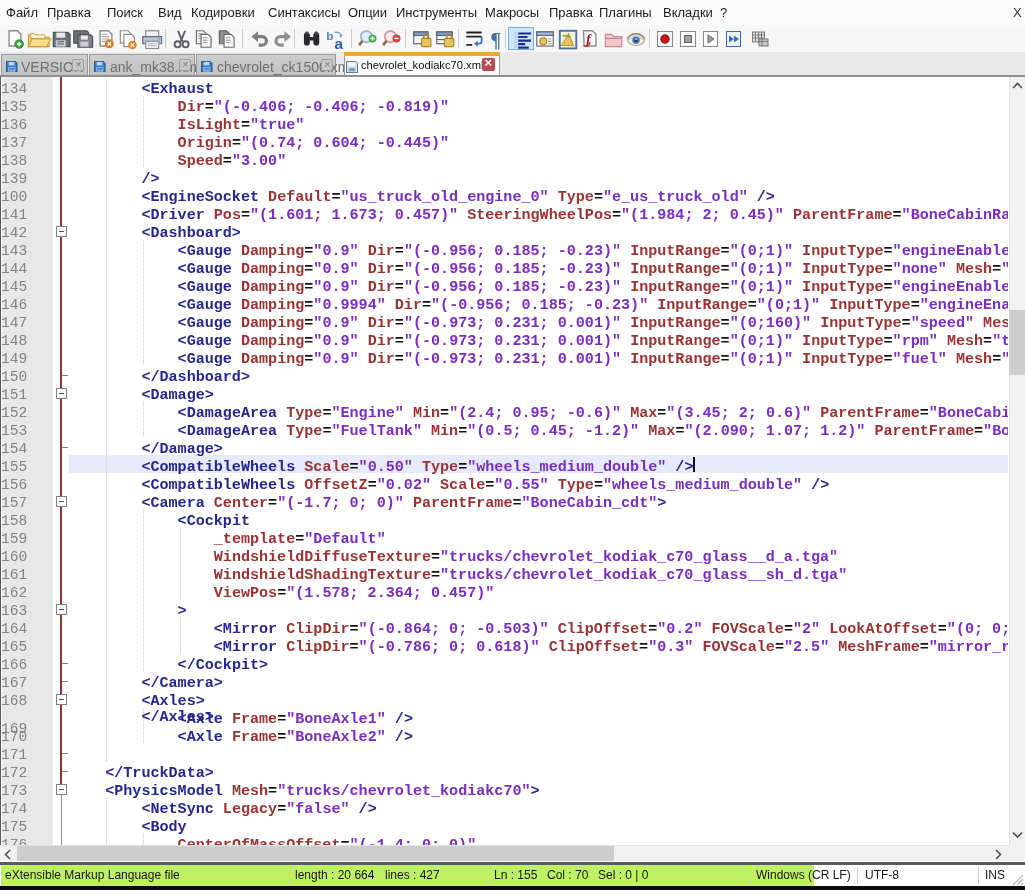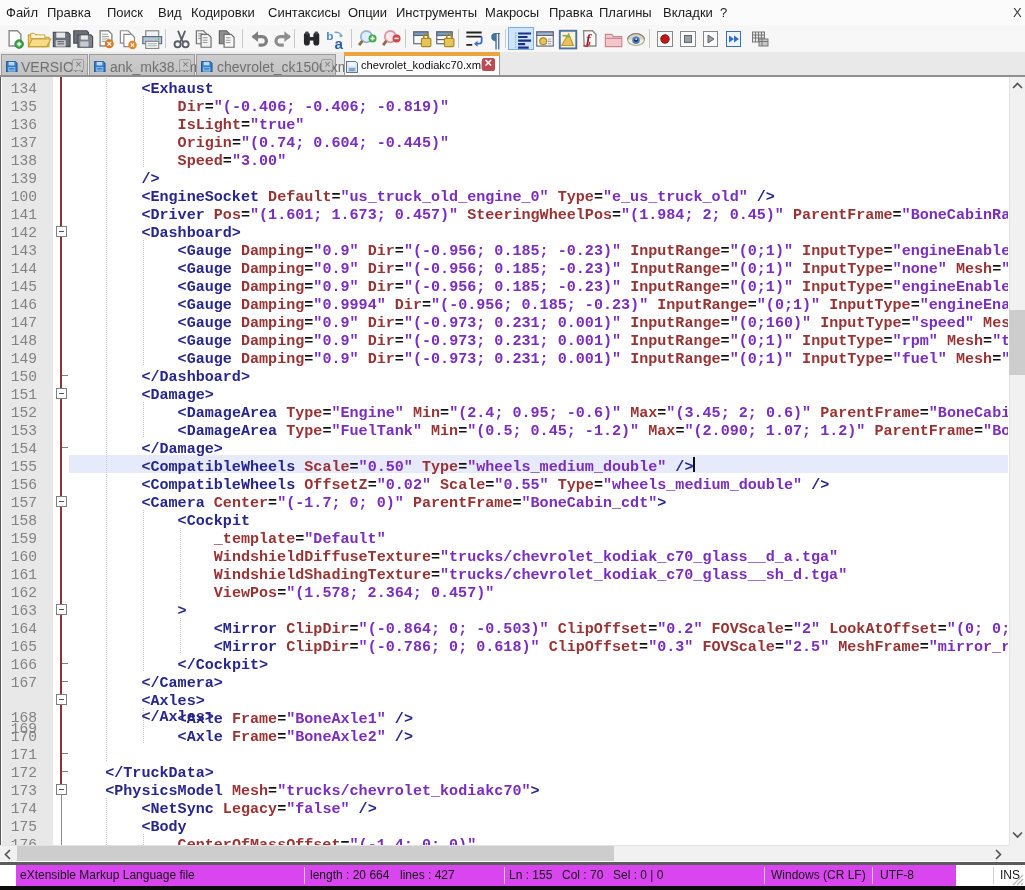--- a/index.html
+++ b/index.html
@@ -22,39 +22,39 @@
 .tabx{position:absolute;top:7px;width:12px;height:12px;background:#c9c9c9;border:1px solid #a0a0a0;border-radius:2px}
 .tabx span{position:absolute;left:2.2px;top:-2px;font-size:11px;color:#777}
 .atab{position:absolute;left:344px;top:0;width:156px;height:25px;background:#fdfdfd;border:1px solid #9b9b9b;border-bottom:none}
 .atabbar{position:absolute;left:344px;top:0;width:156px;height:4px;background:#eea43c}
 .atabtxt{position:absolute;left:361px;top:7px;font-size:11.2px;color:#0f0f0f;white-space:nowrap}
 .rtabx{position:absolute;left:482px;top:6px;width:13px;height:13px;background:#bd4a50;border-radius:2px}
 .rtabx span{position:absolute;left:2.5px;top:-3px;font-size:13px;color:#fff;font-weight:bold}
 
 #editor{position:absolute;left:0;top:77px;width:1008px;height:768px;background:#fff;overflow:hidden;border-left:1px solid #5a5a5a}
 #gutterbg{position:absolute;left:1px;top:0;width:51px;height:768px;background:#e8e8e8}
-.gn{position:absolute;left:0;width:36px;text-align:right;font-family:"Liberation Mono",monospace;font-size:14.6px;line-height:18px;color:#828282}
+.gn{position:absolute;left:0;width:36px;text-align:left;font-family:"Liberation Mono",monospace;font-size:14.6px;line-height:18px;color:#828282}
 #foldline{position:absolute;left:60px;top:0;width:1px;height:768px;background:#8c8c8c}
 #redline{position:absolute;left:59px;top:0;width:2px;height:707px;background:#8d3339}
 .fbox{position:absolute;left:55px;width:11px;height:11px;background:#fff;border:1px solid #7f7f7f}
 .fbox i{position:absolute;left:2px;top:4px;width:5px;height:1px;background:#555}
 .ftick{position:absolute;left:61px;width:6px;height:1px;background:#808080}
 .ig{position:absolute;width:1px;background:repeating-linear-gradient(to bottom,#c9c9c9 0 1px,transparent 1px 2px)}
 #caretline{position:absolute;left:68px;top:378px;width:940px;height:18px;background:#e7eafa}
 #caret{position:absolute;left:692px;top:380px;width:2px;height:15px;background:#111}
 .ln{position:absolute;left:68px;height:18px;line-height:18px;white-space:pre;font-family:"Liberation Mono",monospace;font-size:15.083px;font-weight:bold}
 .cb{color:#111}.ct{color:#26268e}.ca{color:#993333}.cv{color:#7a2dc0}
 
 #vscroll{position:absolute;left:1009px;top:77px;width:16px;height:768px;background:#f1f1f1;border-left:1px solid #e2e2e2}
 #vthumb{position:absolute;left:1009px;top:310px;width:16px;height:65px;background:#cdcdcd}
 #hscroll{position:absolute;left:0;top:845px;width:1009px;height:16px;background:#f1f1f1;border-top:1px solid #e2e2e2}
 #hthumb{position:absolute;left:17px;top:846px;width:597px;height:15px;background:#cdcdcd}
 
 #statdark{position:absolute;left:0;top:862px;width:1025px;height:3px;background:#5c5c5c}
-#statbar{position:absolute;left:16px;top:865px;width:940px;height:21px;background:#d946ef}
+#statbar{position:absolute;left:1px;top:865px;width:813px;height:21px;background:#bef264}
 .st{position:absolute;top:3px;font-size:12px;color:#161616;white-space:nowrap}
 .stsep{position:absolute;top:2px;width:1px;height:17px;background:#cfcfcf}
 #blackbar{position:absolute;left:0;top:886px;width:1025px;height:4px;background:#0b0b0b}
 </style></head><body>
 <div id="menubar">
     <span class="mi" style="left:6px">Файл</span>
     <span class="mi" style="left:47px">Правка</span>
     <span class="mi" style="left:107px">Поиск</span>
     <span class="mi" style="left:158px">Вид</span>
     <span class="mi" style="left:191px">Кодировки</span>
@@ -393,21 +393,21 @@
     <div class="gn" style="top:524.6px">163</div>
     <div class="ln" style="top:542.6px"><span class="cb">                </span><span class="ct">&lt;Mirror</span><span class="cb"> </span><span class="ca">ClipDir</span><span class="cb">=</span><span class="cv">"(-0.864; 0; -0.503)"</span><span class="cb"> </span><span class="ca">ClipOffset</span><span class="cb">=</span><span class="cv">"0.2"</span><span class="cb"> </span><span class="ca">FOVScale</span><span class="cb">=</span><span class="cv">"2"</span><span class="cb"> </span><span class="ca">LookAtOffset</span><span class="cb">=</span><span class="cv">"(0; 0; 0)"</span></div>
     <div class="gn" style="top:542.6px">164</div>
     <div class="ln" style="top:560.6px"><span class="cb">                </span><span class="ct">&lt;Mirror</span><span class="cb"> </span><span class="ca">ClipDir</span><span class="cb">=</span><span class="cv">"(-0.786; 0; 0.618)"</span><span class="cb"> </span><span class="ca">ClipOffset</span><span class="cb">=</span><span class="cv">"0.3"</span><span class="cb"> </span><span class="ca">FOVScale</span><span class="cb">=</span><span class="cv">"2.5"</span><span class="cb"> </span><span class="ca">MeshFrame</span><span class="cb">=</span><span class="cv">"mirror_right"</span></div>
     <div class="gn" style="top:560.6px">165</div>
     <div class="ln" style="top:578.6px"><span class="cb">            </span><span class="ct">&lt;/Cockpit&gt;</span></div>
     <div class="gn" style="top:578.6px">166</div>
     <div class="ln" style="top:596.6px"><span class="cb">        </span><span class="ct">&lt;/Camera&gt;</span></div>
     <div class="gn" style="top:596.6px">167</div>
     <div class="ln" style="top:614.6px"><span class="cb">        </span><span class="ct">&lt;Axles&gt;</span></div>
-    <div class="gn" style="top:632px">168</div>
+    <div class="gn" style="top:615px">168</div>
     <div class="ln" style="top:632.6px"><span class="cb">            </span><span class="ct">&lt;Axle</span><span class="cb"> </span><span class="ca">Frame</span><span class="cb">=</span><span class="cv">"BoneAxle1"</span><span class="cb"> </span><span class="ct">/&gt;</span></div>
     <div class="gn" style="top:643px">169</div>
     <div class="ln" style="top:650.6px"><span class="cb">            </span><span class="ct">&lt;Axle</span><span class="cb"> </span><span class="ca">Frame</span><span class="cb">=</span><span class="cv">"BoneAxle2"</span><span class="cb"> </span><span class="ct">/&gt;</span></div>
     <div class="gn" style="top:650.6px">170</div>
     <div class="ln" style="top:631px"><span class="cb">        </span><span class="ct">&lt;/Axles&gt;</span></div>
     <div class="gn" style="top:668.6px">171</div>
     <div class="ln" style="top:686.6px"><span class="cb">    </span><span class="ct">&lt;/TruckData&gt;</span></div>
     <div class="gn" style="top:686.6px">172</div>
     <div class="ln" style="top:704.6px"><span class="cb">    </span><span class="ct">&lt;PhysicsModel</span><span class="cb"> </span><span class="ca">Mesh</span><span class="cb">=</span><span class="cv">"trucks/chevrolet_kodiakc70"</span><span class="ct">&gt;</span></div>
     <div class="gn" style="top:704.6px">173</div>

